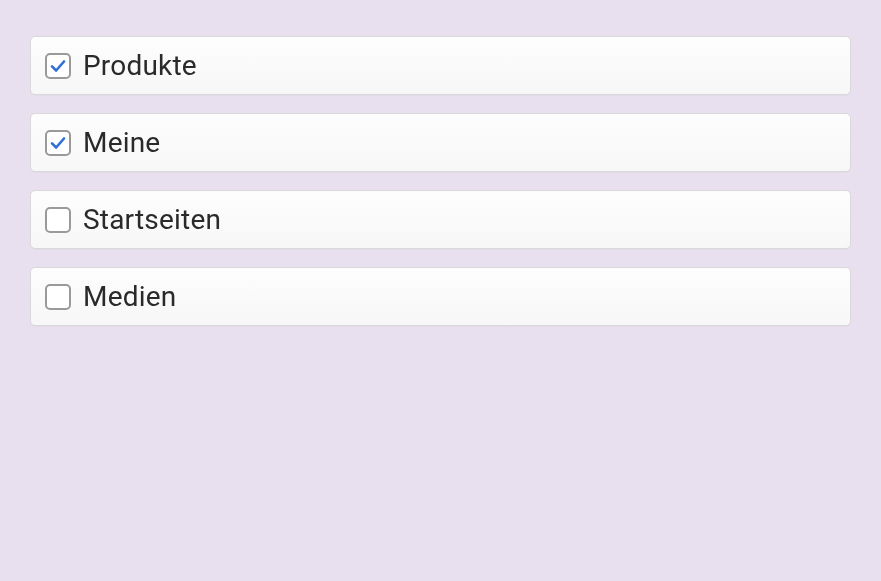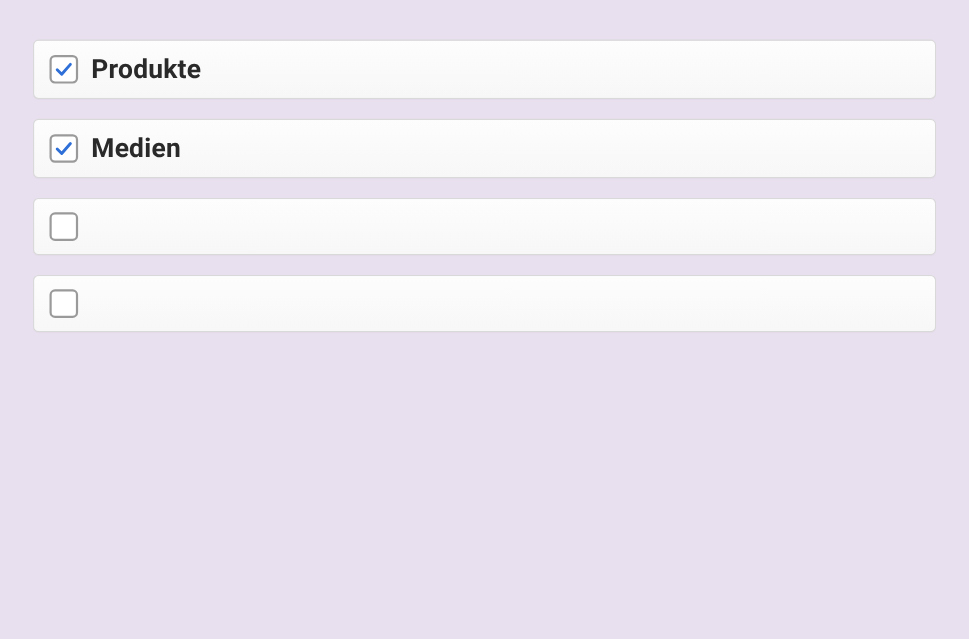--- a/index.html
+++ b/index.html
@@ -54,23 +54,23 @@
     }
     .checkbox svg {
       width: 18px;
       height: 18px;
       display: none;
     }
     .checkbox.checked svg {
       display: block;
     }
     .option-label {
-      font-size: 24px;
+      font-size: 28px;
       color: #2a2a2a;
-      font-weight: 700;
+      font-weight: 400;
       letter-spacing: 0.2px;
       user-select: none;
     }
   </style>
 </head>
 <body>
 
 <div class="option-list">
 
   <div class="option-item">
@@ -82,29 +82,31 @@
     <span class="option-label">Produkte</span>
   </div>
 
 
   <div class="option-item">
     <span class="checkbox checked">
       <svg viewBox="0 0 24 24">
           <path fill="none" stroke="#2f6fd8" stroke-width="3.5" stroke-linecap="round" stroke-linejoin="round" d="M4 12.5 L9.5 18 L20 6"></path>
         </svg>
     </span>
-    <span class="option-label">Medien</span>
+    <span class="option-label">Meine</span>
   </div>
 
 
   <div class="option-item">
     <span class="checkbox">
       
     </span>
+    <span class="option-label">Startseiten</span>
   </div>
 
   <div class="option-item">
     <span class="checkbox">
       
     </span>
+    <span class="option-label">Medien</span>
   </div>
 
 </div>
 
 </body></html>

